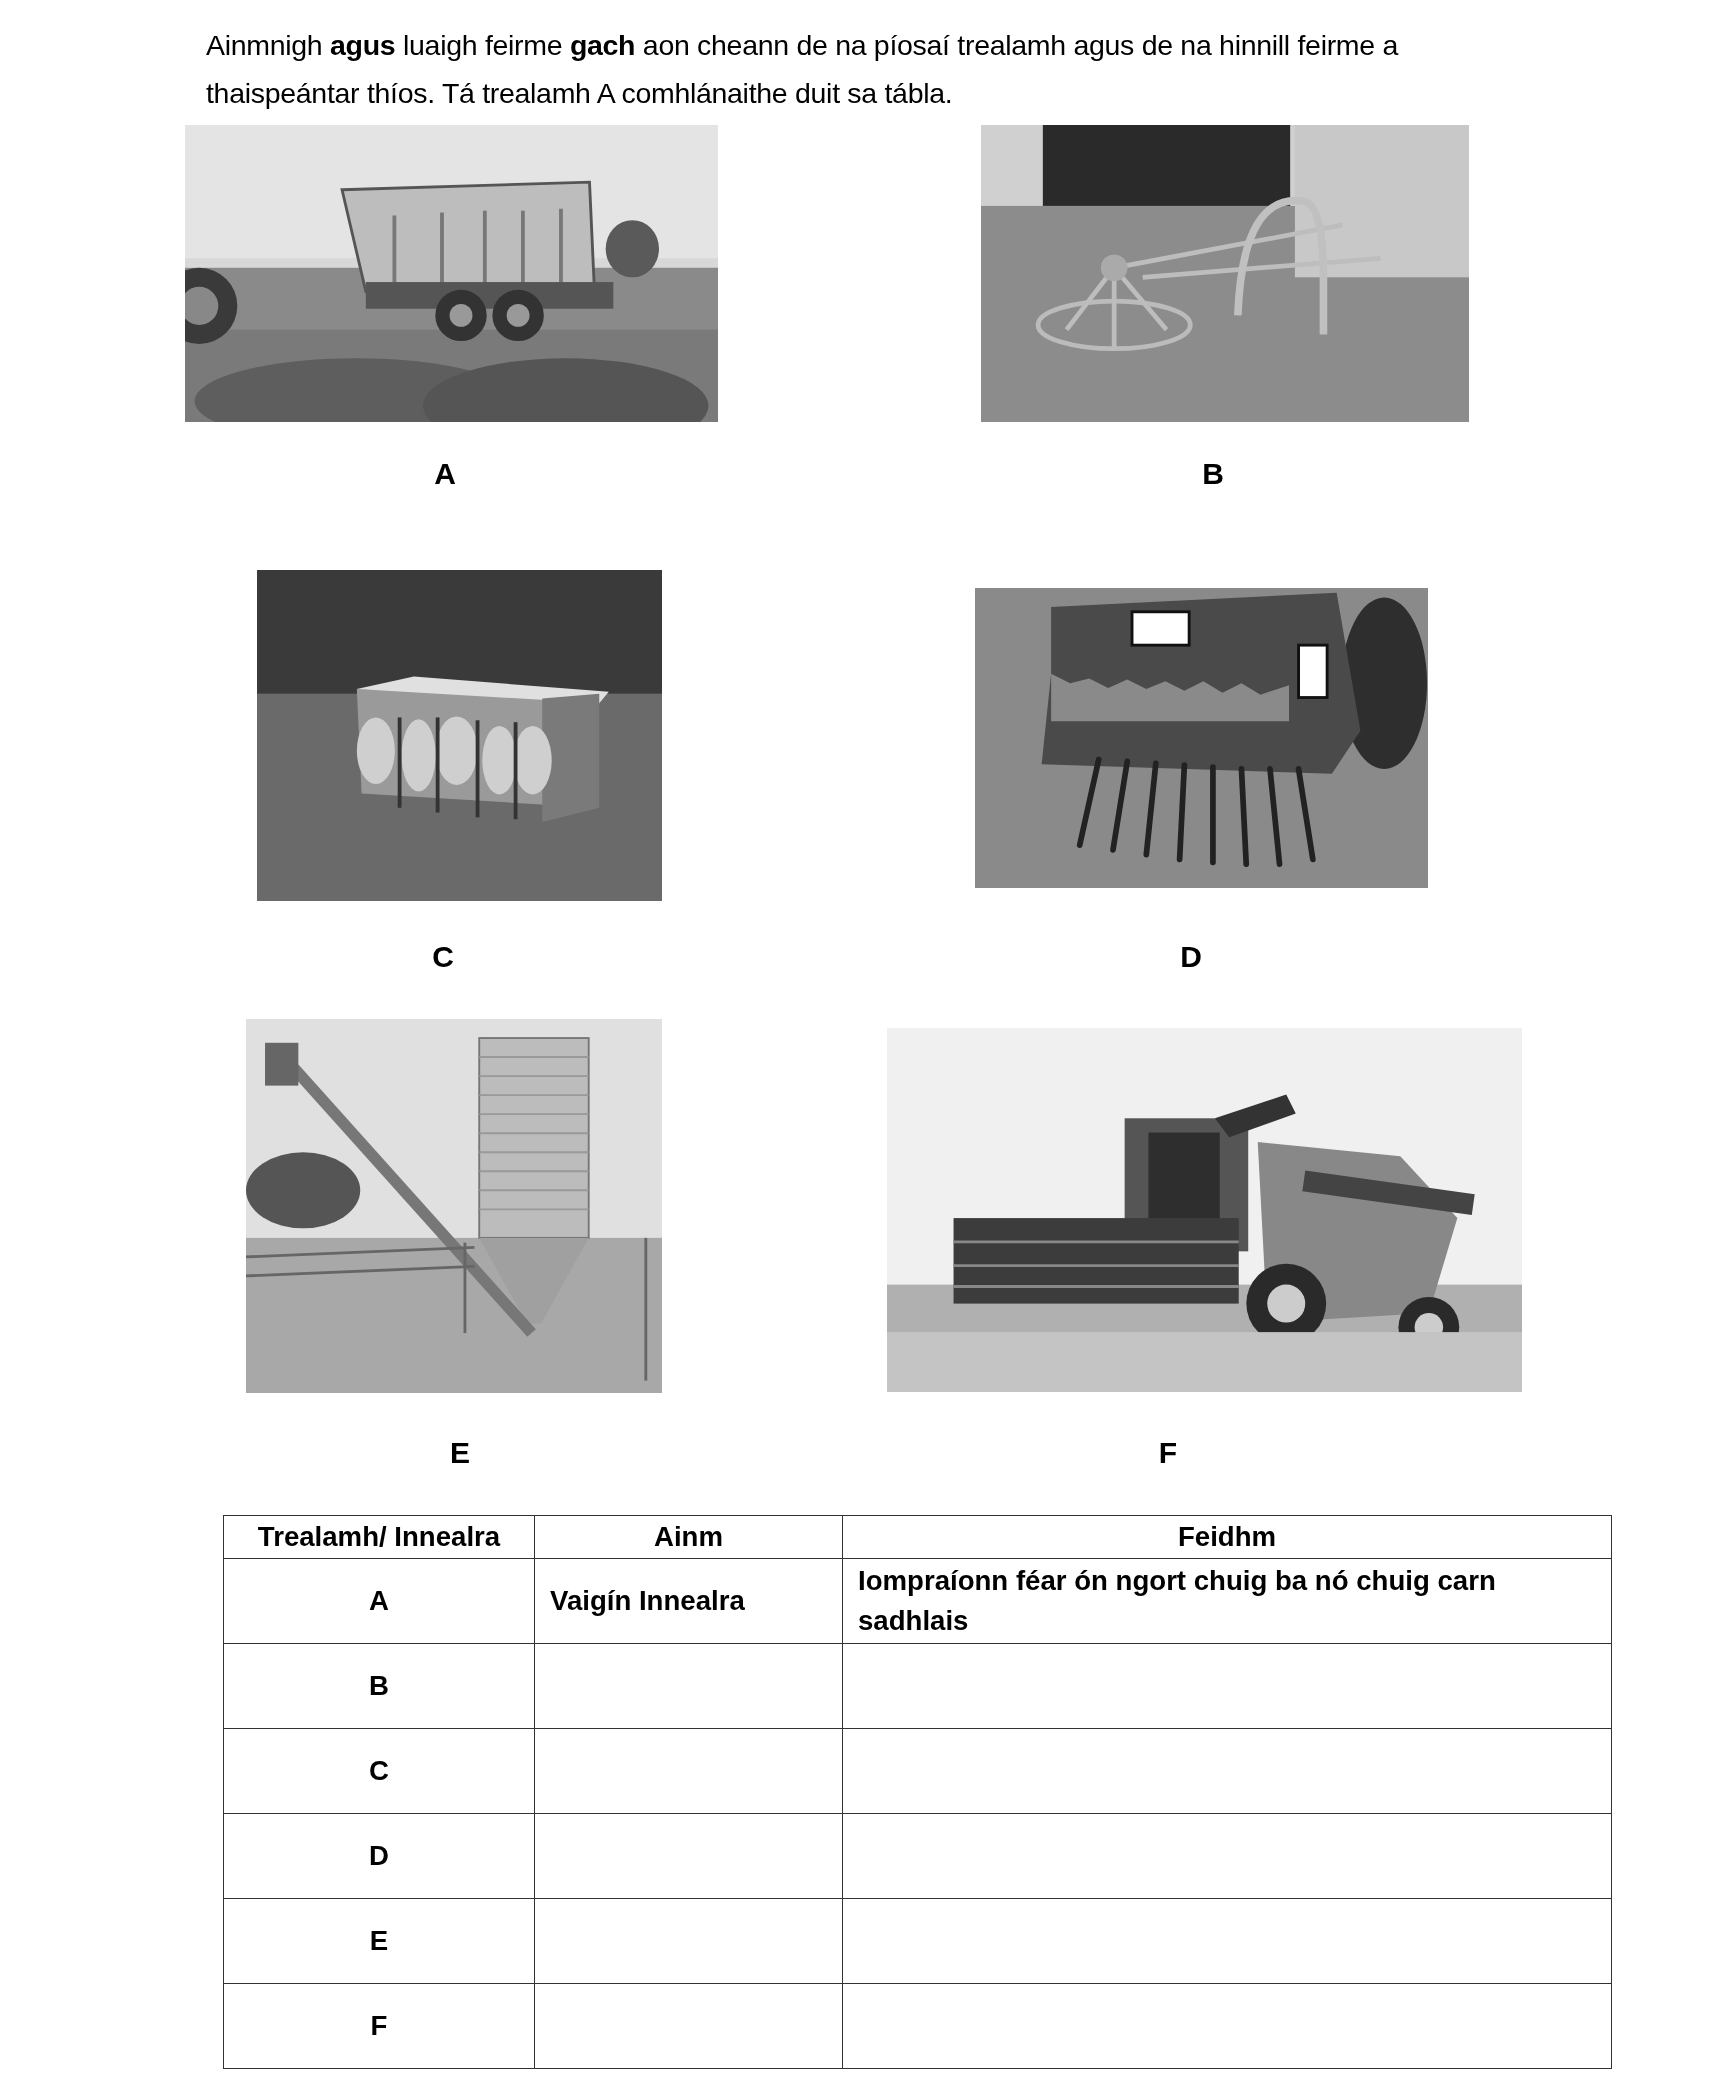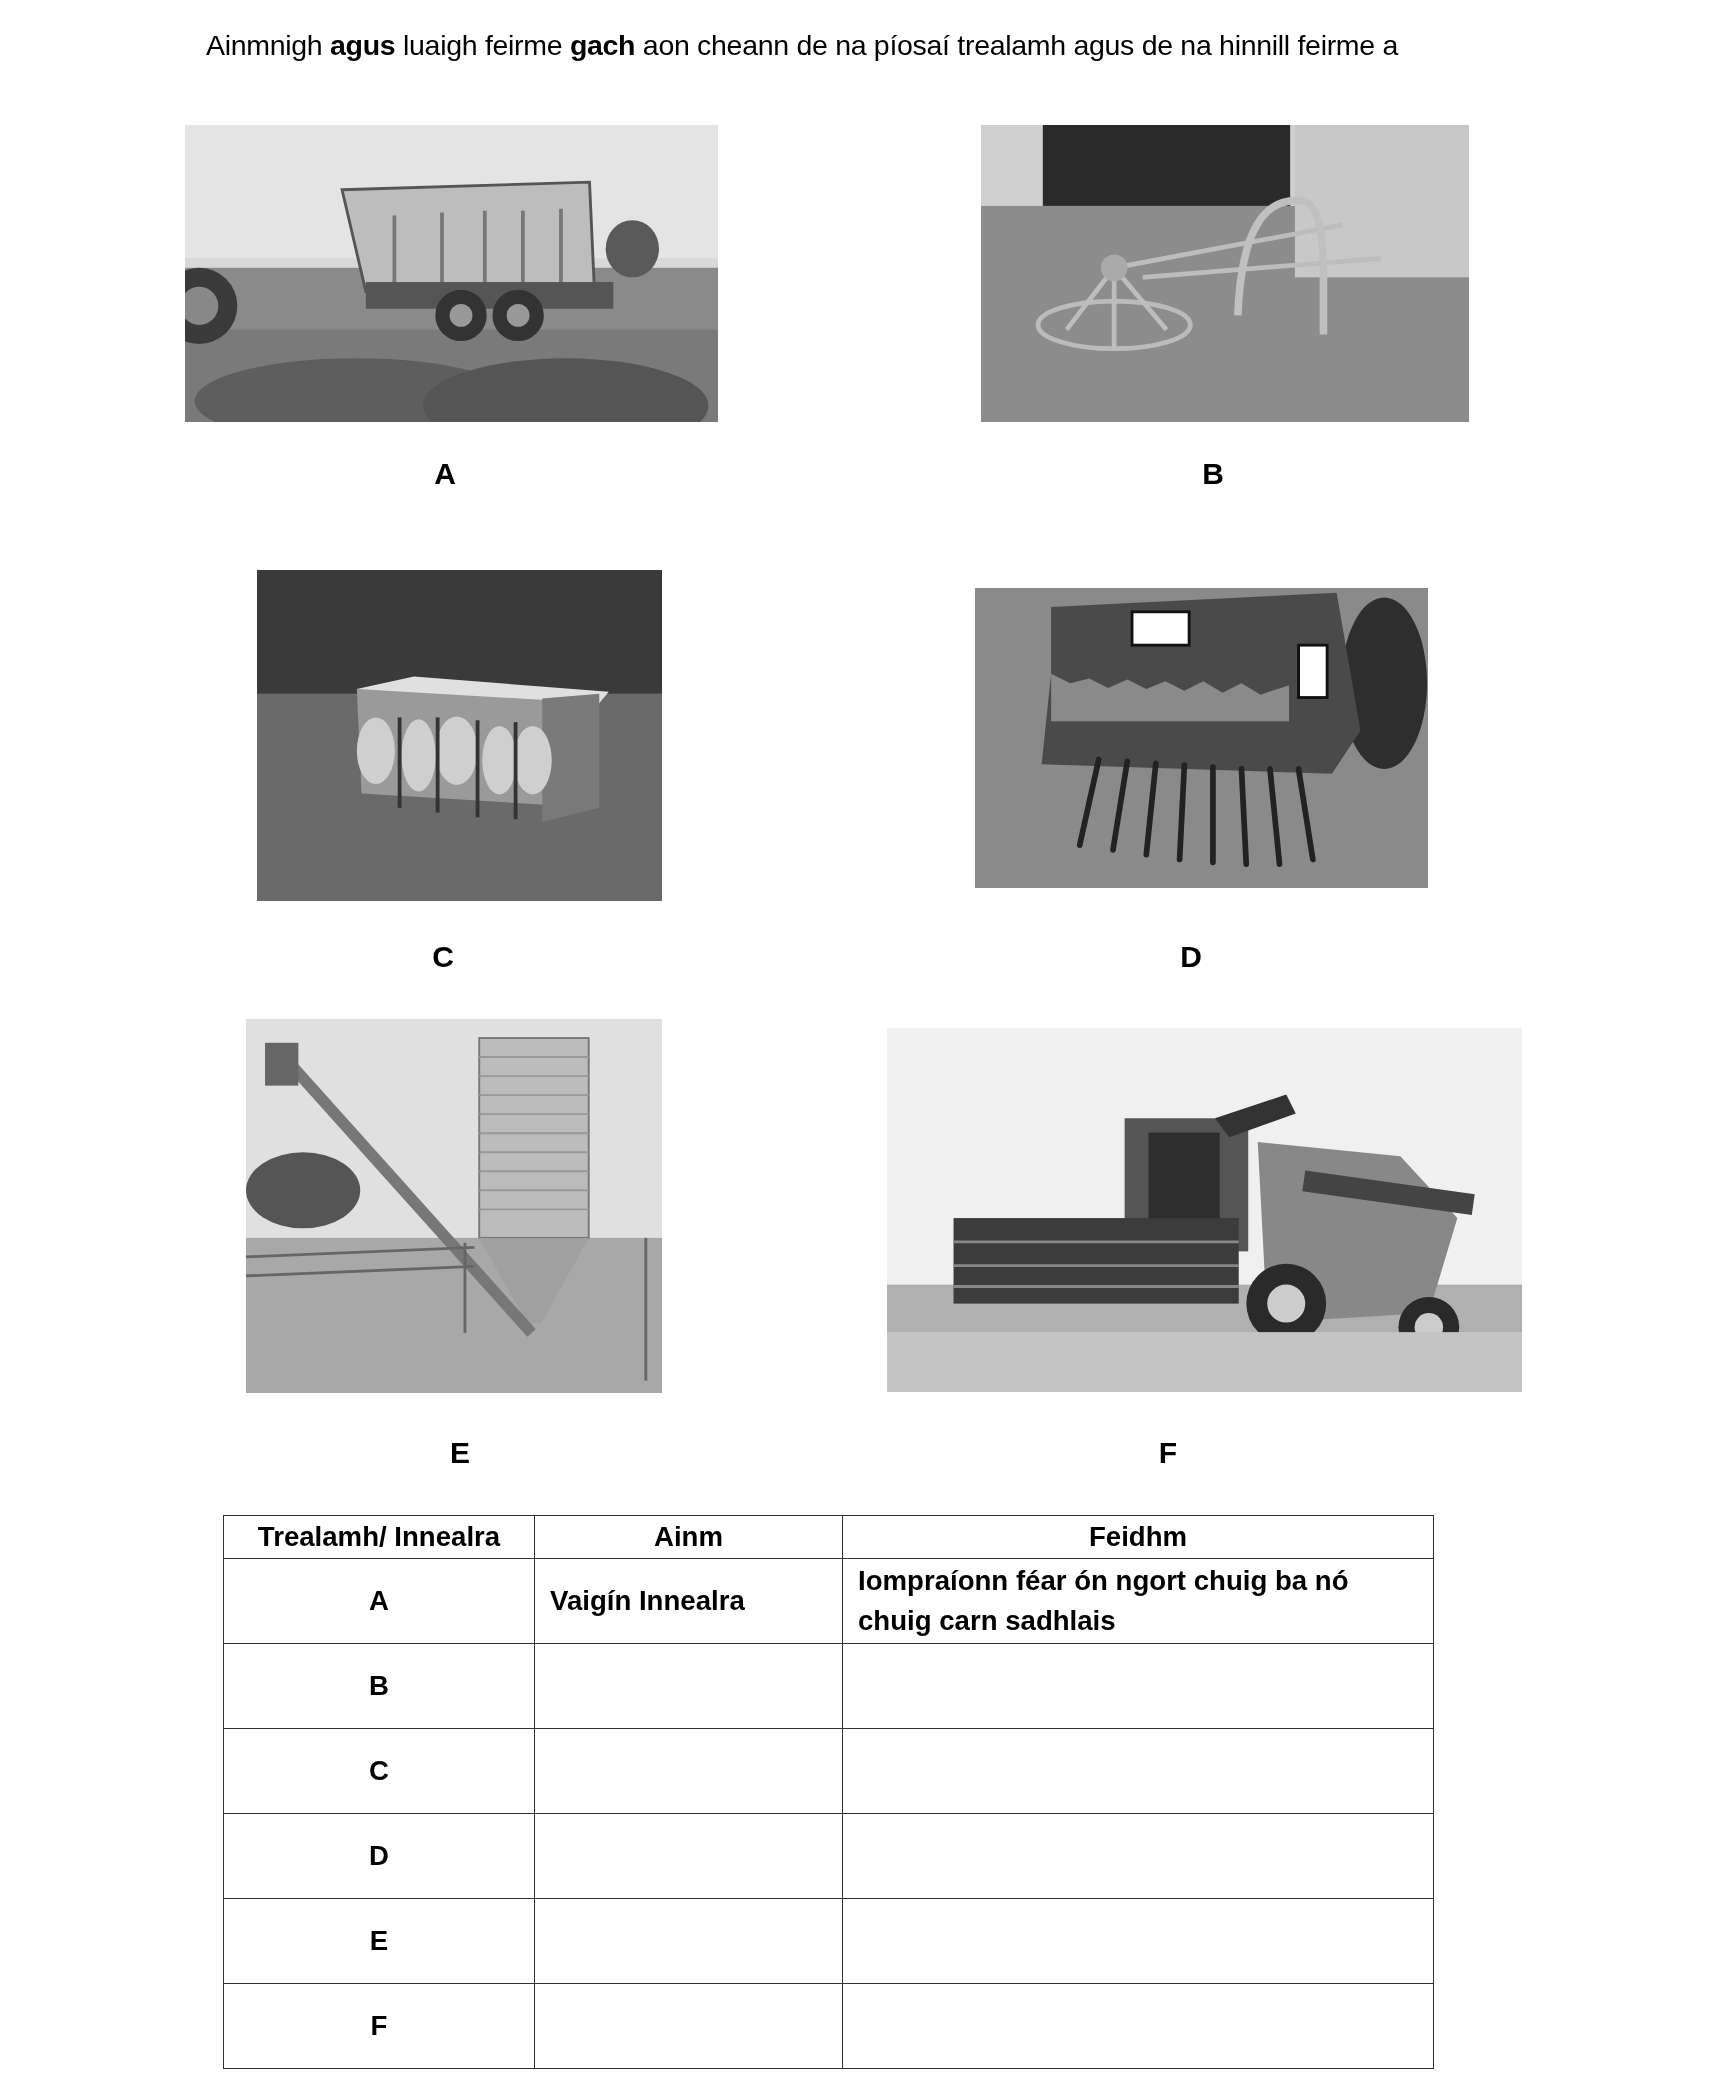--- a/index.html
+++ b/index.html
@@ -4,34 +4,35 @@
 <style>
   html, body { margin:0; padding:0; background:#ffffff; }
   body { width:1729px; height:2093px; position:relative; overflow:hidden;
          font-family:"Liberation Sans", sans-serif; color:#000; }
   .instr { position:absolute; left:206px; top:21px; width:1370px;
            font-size:28.5px; line-height:48px; letter-spacing:-0.3px; }
   .instr b { font-weight:bold;margin-top:12px; }
   .photo { position:absolute; overflow:hidden; background:#888; }
   .photo svg { width:100%; height:100%; display:block; }
   .label { position:absolute; font-weight:bold; font-size:30px; transform:translateX(-50%); }
-  table.answers { position:absolute; left:223px; top:1515px; width:1211px;
+  table.answers { position:absolute; left:223px; top:1515px; width:1389px;
                   border-collapse:collapse; font-size:27.6px; font-weight:bold; }
   table.answers td, table.answers th { border:1.9px solid #333; padding:0 15px; }
   table.answers th { height:42px; text-align:center; font-weight:bold; }
   table.answers td { height:84px; }
   td.c0 { text-align:center; width:280px; }
   td.c1 { width:277px; }
   td.c2 { line-height:40px; }
 </style>
 </head>
 <body>
 
 <div class="instr">
   <span>Ainmnigh </span><b>agus</b><span> luaigh feirme </span><b>gach</b><span> aon cheann de na píosaí trealamh agus de na hinnill feirme a </span><br>
+  <span>thaispeántar thíos. Tá trealamh A comhlánaithe duit sa tábla.</span>
 </div>
 
 <div class="photo" style="left:185px;top:125px;width:533px;height:297px;">
   <svg viewBox="0 0 560 312" preserveAspectRatio="none">
     <rect width="560" height="312" fill="#d8d8d8"></rect>
     <rect y="0" width="560" height="140" fill="#e4e4e4"></rect>
     <rect y="150" width="560" height="90" fill="#8a8a8a"></rect>
     <rect y="215" width="560" height="97" fill="#7a7a7a"></rect>
     <ellipse cx="470" cy="130" rx="28" ry="30" fill="#5a5a5a"></ellipse>
     <polygon points="165,68 425,60 430,170 190,175" fill="#bdbdbd" stroke="#555" stroke-width="3"></polygon>

